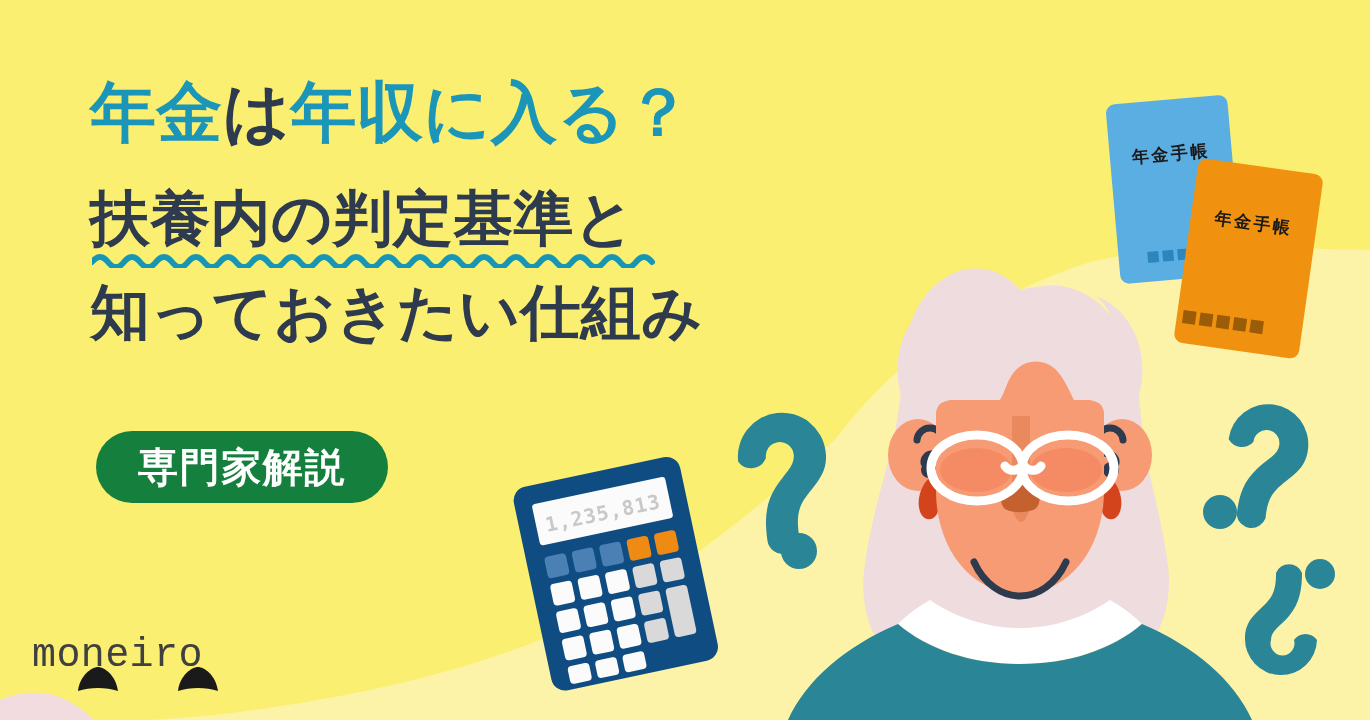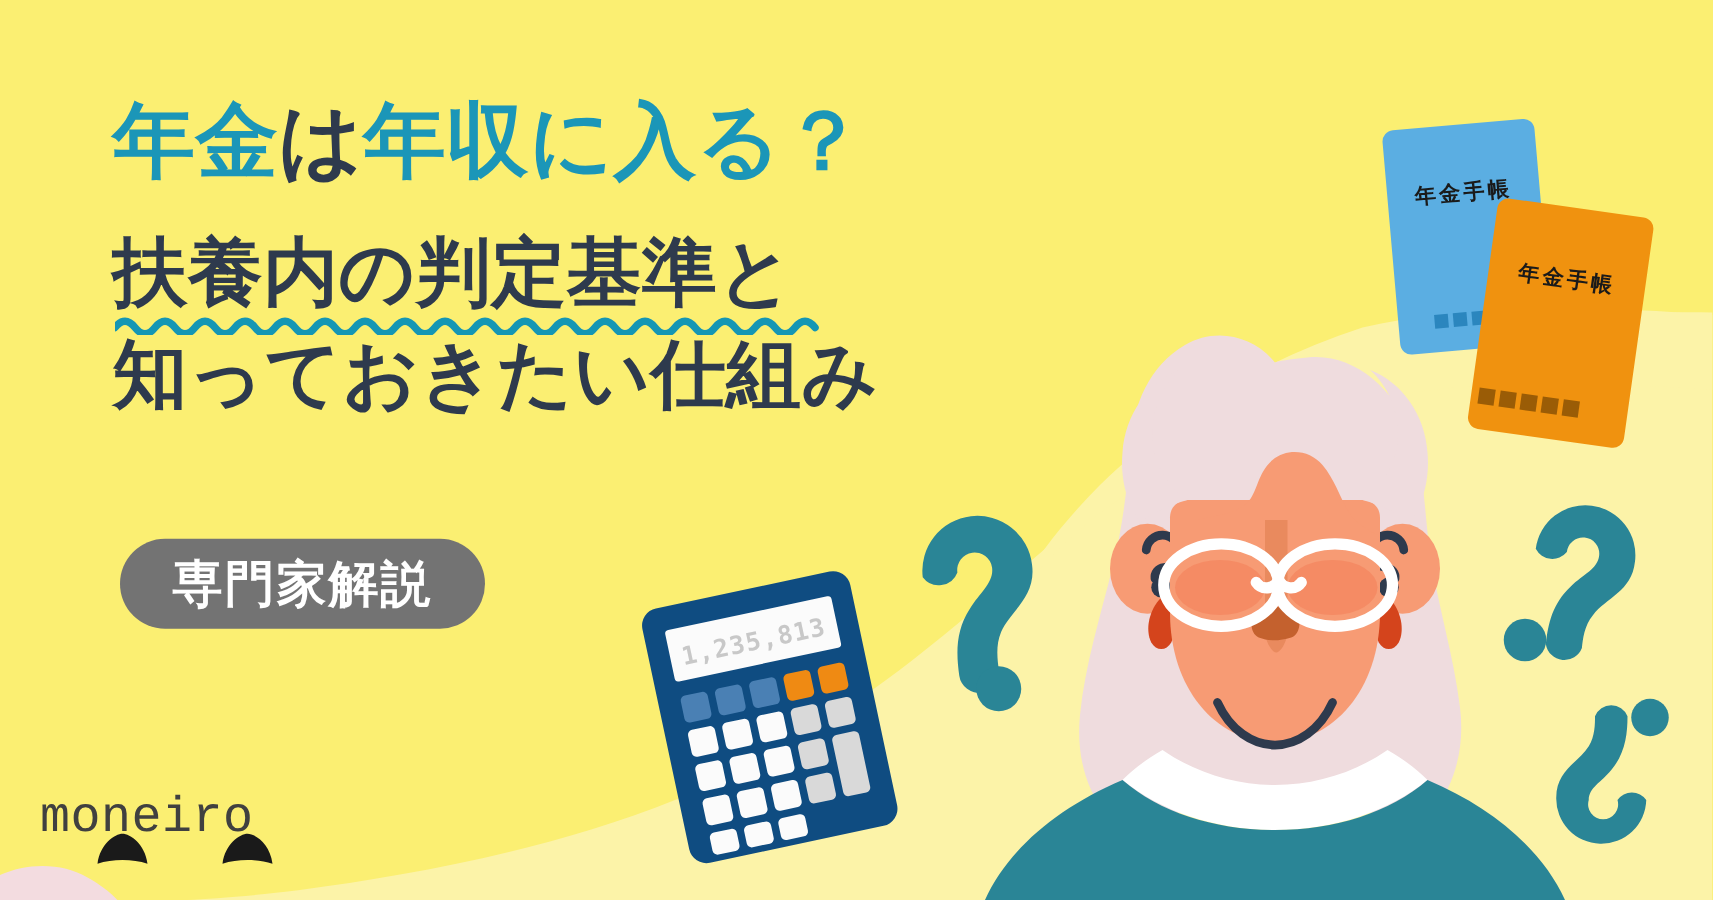--- a/index.html
+++ b/index.html
@@ -21,28 +21,28 @@
     font-weight:700;
     letter-spacing:0.005em;
     white-space:nowrap;
     margin:0;
   }
   .line1{font-size:66px;line-height:78px;color:#1B96B8;}
   .line1 .nav{color:#2E3A4D;}
   .line2-wrap{position:relative;margin-top:30px;}
   .line2{font-size:60px;line-height:72px;color:#2E3A4D;}
   .squiggle{position:absolute;left:2px;top:68px;width:570px;height:18px;}
-  .line3{font-size:60px;line-height:72px;color:#2E3A4D;margin-top:10px;}
+  .line3{font-size:60px;line-height:72px;color:#2E3A4D;margin-top:22px;}
 
   
   .badge{
     position:absolute;left:96px;top:431px;z-index:5;
     display:flex;align-items:center;justify-content:center;
     height:72px;padding:0 42px;
-    background:#737373;border-radius:36px;
+    background:#15803d;border-radius:36px;
     color:#FFFFFF;
     font-family:"DejaVu Sans","Liberation Sans",sans-serif;
     font-weight:700;font-size:40px;letter-spacing:0.04em;
     box-sizing:border-box;
   }
 
   
   .logo{position:absolute;left:28px;top:636px;z-index:6;width:200px;height:66px;}
   .logo-word{
     font-family:Liberation Mono, monospace;

